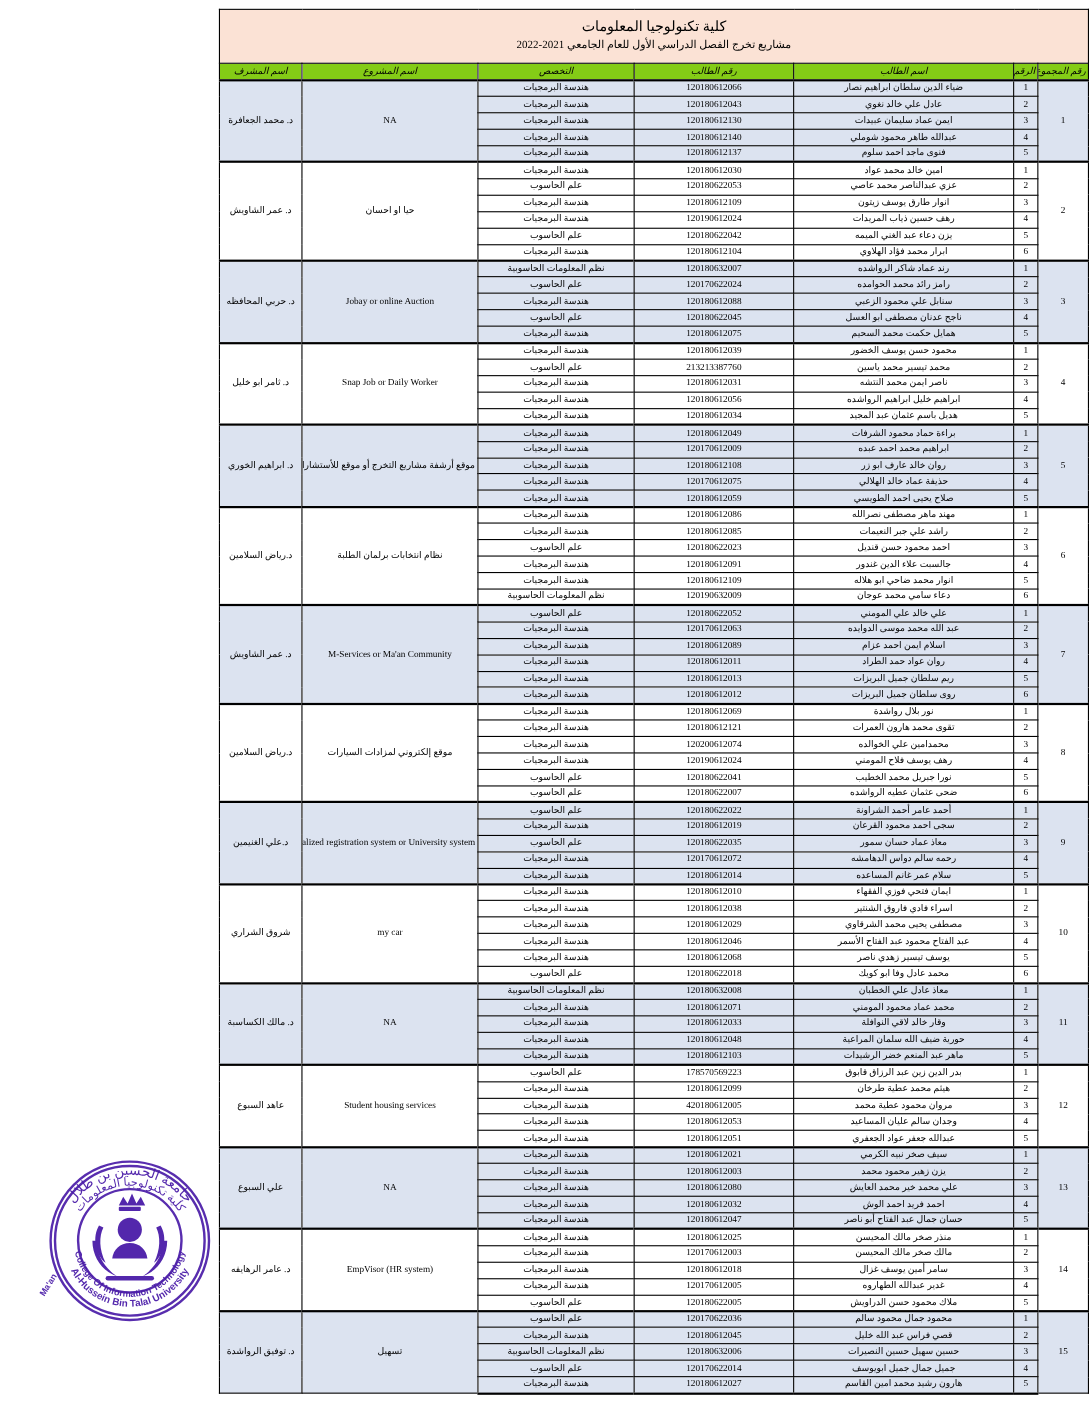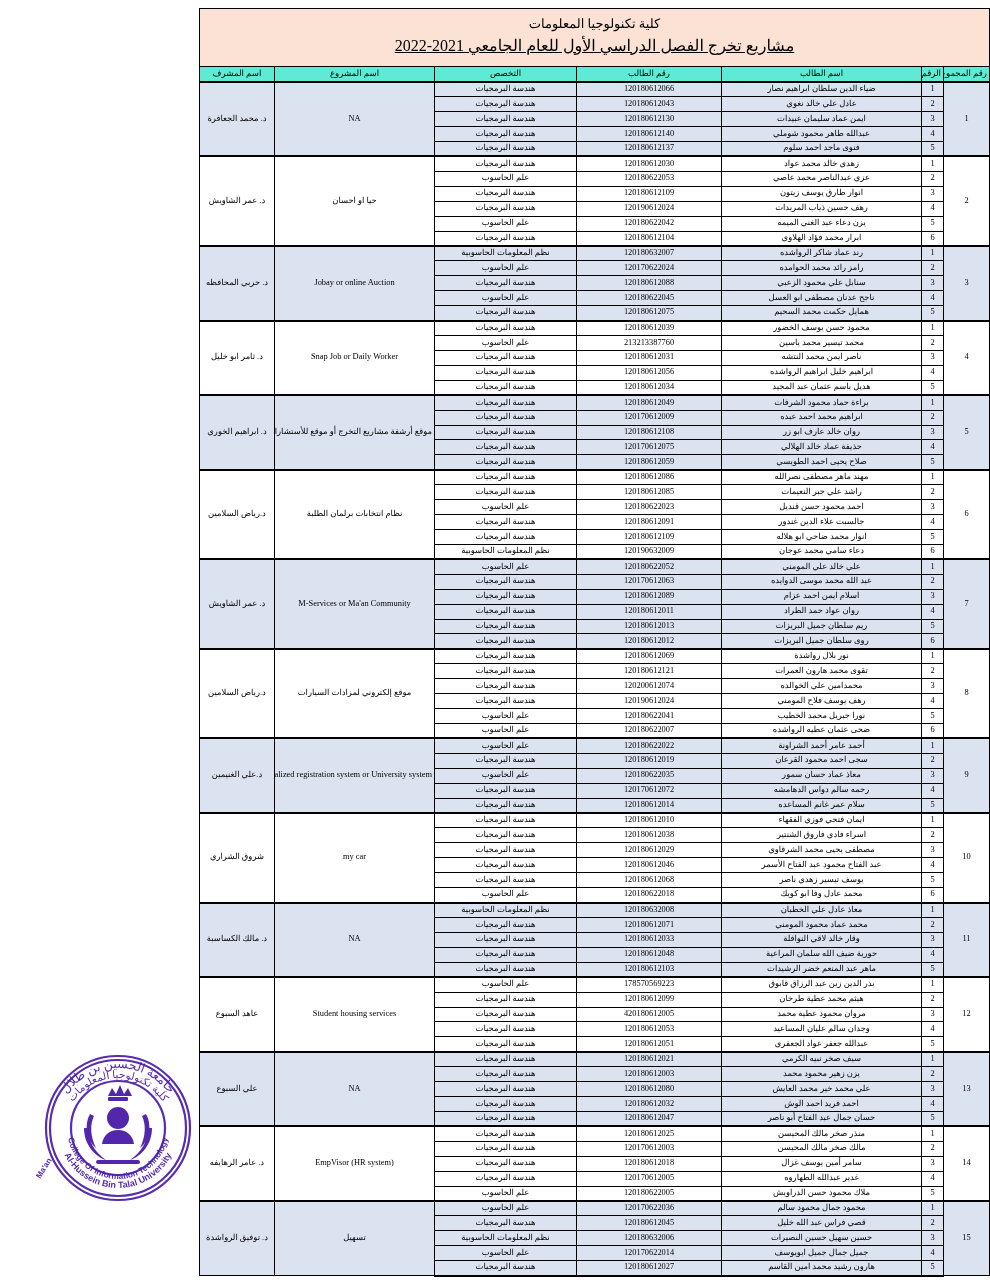--- a/index.html
+++ b/index.html
@@ -62,31 +62,31 @@
     background: #fbe2d5 !important;
     padding: 6px 4px 8px 4px !important;
     border: 1px solid #000;
   }
   .title-line1 {
     font-size: 13px;
     line-height: 1.45;
     font-weight: normal;
   }
   .title-line2 {
-    font-size: 16px;
+    font-size: 10px;
     line-height: 1.5;
-    text-decoration: underline;
   }
 
   
   tr.head td {
     height: 14px;
     font-size: 8.6px;
-    background: #5eead4;
+    background: #84cc16;
     font-weight: normal;
+    font-style: italic;
   }
 
   
   col.c-total { width: 46px; }
   col.c-num   { width: 22px; }
   col.c-name  { width: 200px; }
   col.c-id    { width: 145px; }
   col.c-major { width: 142px; }
   col.c-proj  { width: 160px; }
   col.c-sup   { width: 75px; }
@@ -208,21 +208,21 @@
           </tr>
           <tr class="shade group-end" style="height: 14.925px;">
             <td class="cell-num">5</td>
             <td class="cell-name">فنوى ماجد احمد سلوم</td>
             <td class="cell-id">120180612137</td>
             <td class="cell-major">هندسة البرمجيات</td>
           </tr>
           <tr class="group-start" style="height: 14.925px;">
             <td class="cell-total" rowspan="6">2</td>
             <td class="cell-num">1</td>
-            <td class="cell-name">زهدي خالد محمد عواد</td>
+            <td class="cell-name">امين خالد محمد عواد</td>
             <td class="cell-id">120180612030</td>
             <td class="cell-major">هندسة البرمجيات</td>
             <td class="cell-proj" rowspan="6">حيا
 او
 احسان</td>
             <td class="cell-sup" rowspan="6">د. عمر الشاويش</td>
           </tr>
           <tr style="height: 14.925px;">
             <td class="cell-num">2</td>
             <td class="cell-name">عزي عبدالناصر محمد عاصي</td>

